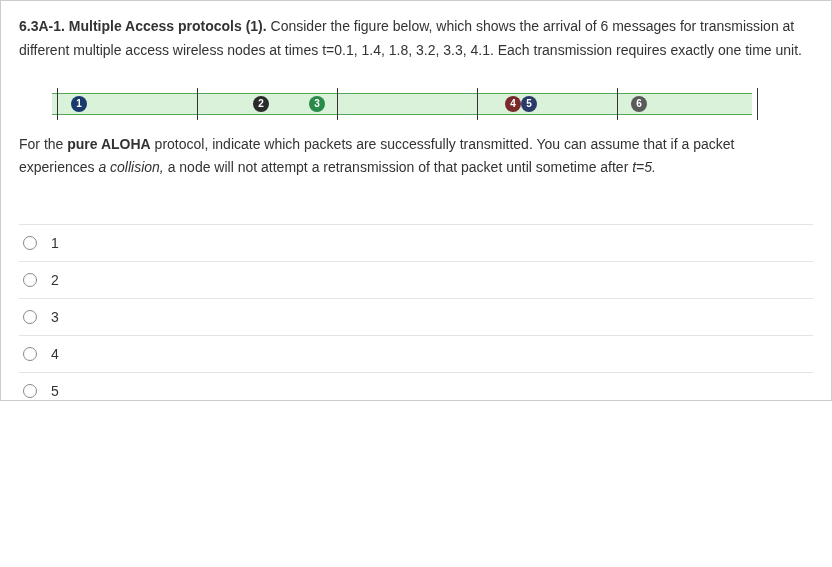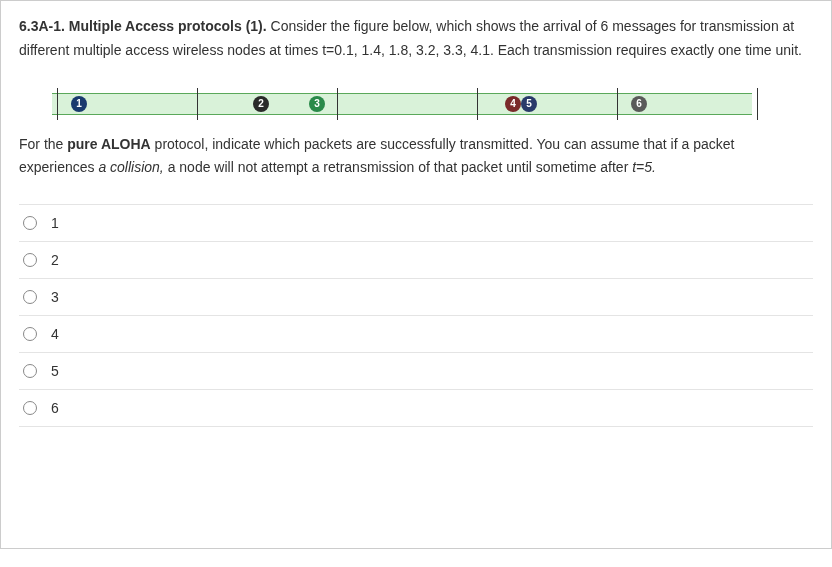--- a/index.html
+++ b/index.html
@@ -6,21 +6,21 @@
   body {
     margin: 0;
     padding: 0;
     font-family: Arial, Helvetica, sans-serif;
     font-size: 14px;
     color: #333;
     background: #fff;
   }
   .container {
     width: 832px;
-    height: 549px;
+    height: 401px;
     border: 1px solid #ccc;
     padding: 14px 18px 12px 18px;
     position: relative;
     overflow: hidden;
   }
   .question-text {
     line-height: 1.7;
     margin-bottom: 22px;
   }
   .question-text .title-strong { font-weight: bold; }
@@ -70,21 +70,21 @@
   }
   .packet.blue   { background: #1a3a6e; }
   .packet.black  { background: #2a2a2a; }
   .packet.green  { background: #2a8a4a; }
   .packet.maroon { background: #7a2a2a; }
   .packet.navy   { background: #2a3a6a; }
   .packet.gray   { background: #5a5a5a; }
   .timeline-labels { position: relative; height: 18px; margin: 0 0 20px 10px; width: 720px; }
   .instruction {
     line-height: 1.7;
-    margin-bottom: 24px;
+    margin-bottom: 44px;
   }
   .instruction .bold { font-weight: bold; }
   .instruction .em { font-style: italic; }
   .options {
     margin-top: 4px;
   }
   .option-row {
     display: flex;
     align-items: center;
     padding: 10px 0;

